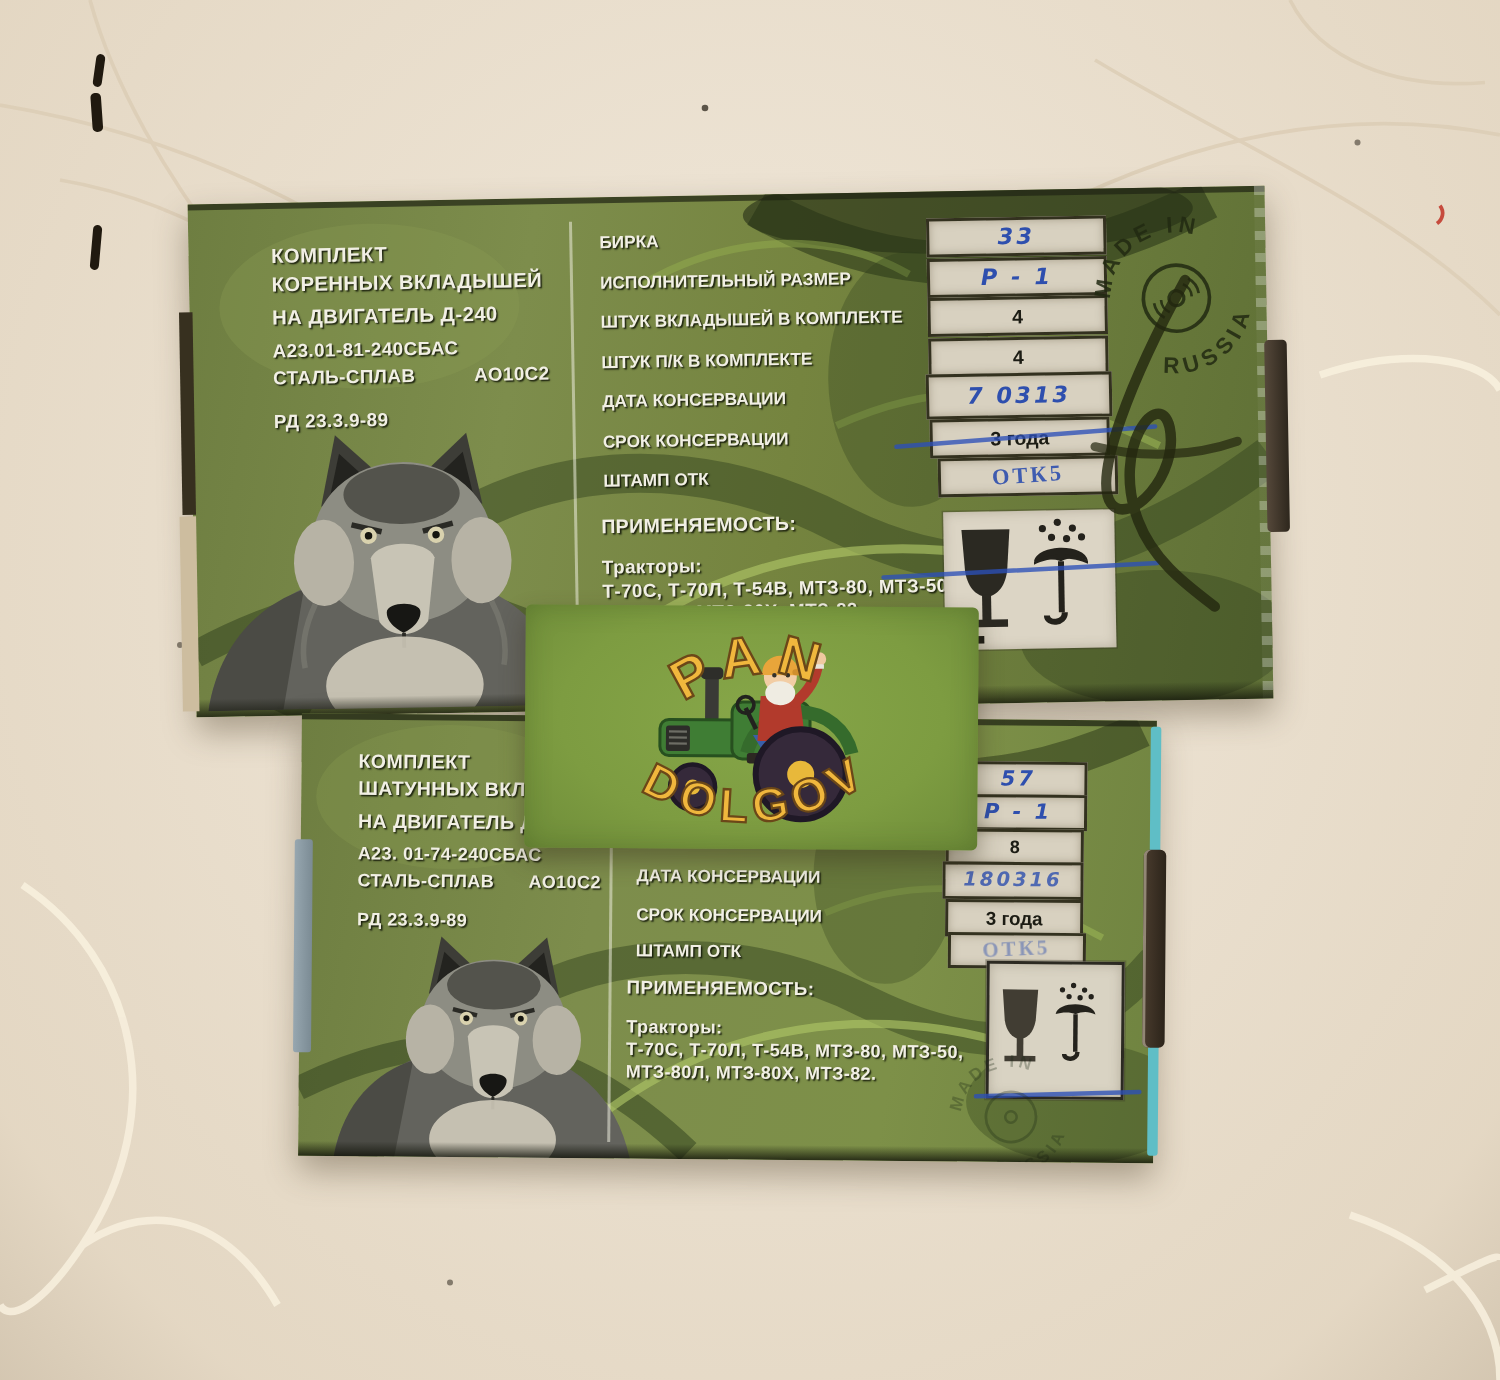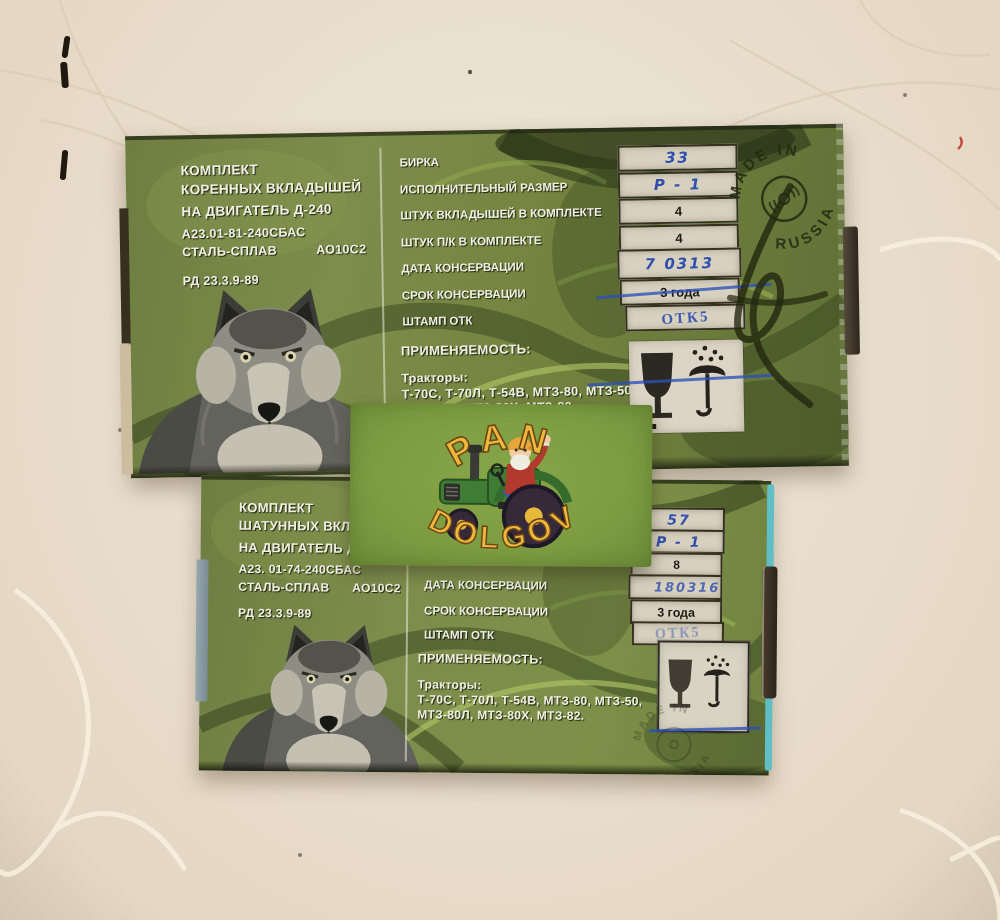--- a/index.html
+++ b/index.html
@@ -267,21 +267,21 @@
 
       <div class="vbox" style="left:432px;top:28px;width:88px;height:20px;">
           <span class="val-hand" style="font-size:14px;">57</span>
         </div>
       <div class="vbox" style="left:432px;top:50px;width:88px;height:20px;">
           <span class="val-hand" style="font-size:14px;">Р - 1</span>
         </div>
       <div class="vbox" style="left:430px;top:73px;width:88px;height:20px;">
           <span class="val-print" style="font-size:12px;">8</span>
         </div>
-      <div class="vbox" style="left:428px;top:95px;width:90px;height:21px;justify-content:flex-end;">
+      <div class="vbox" style="left:428px;top:95px;width:90px;height:21px;">
           <span class="val-hand" style="font-size:13px;opacity:.8;">180316</span>
         </div>
       <div class="vbox" style="left:430px;top:120px;width:88px;height:21px;">
           <span class="val-print" style="font-size:12.5px;">3 года</span>
         </div>
       <div class="vbox" style="left:432px;top:142px;width:88px;height:20px;">
           <span class="val-stamp faded" style="font-size:14px;">ОТК5</span>
         </div>
 
       <div class="boxtext" style="left:218px;top:174px;font-size:12.5px;">ПРИМЕНЯЕМОСТЬ:</div>

